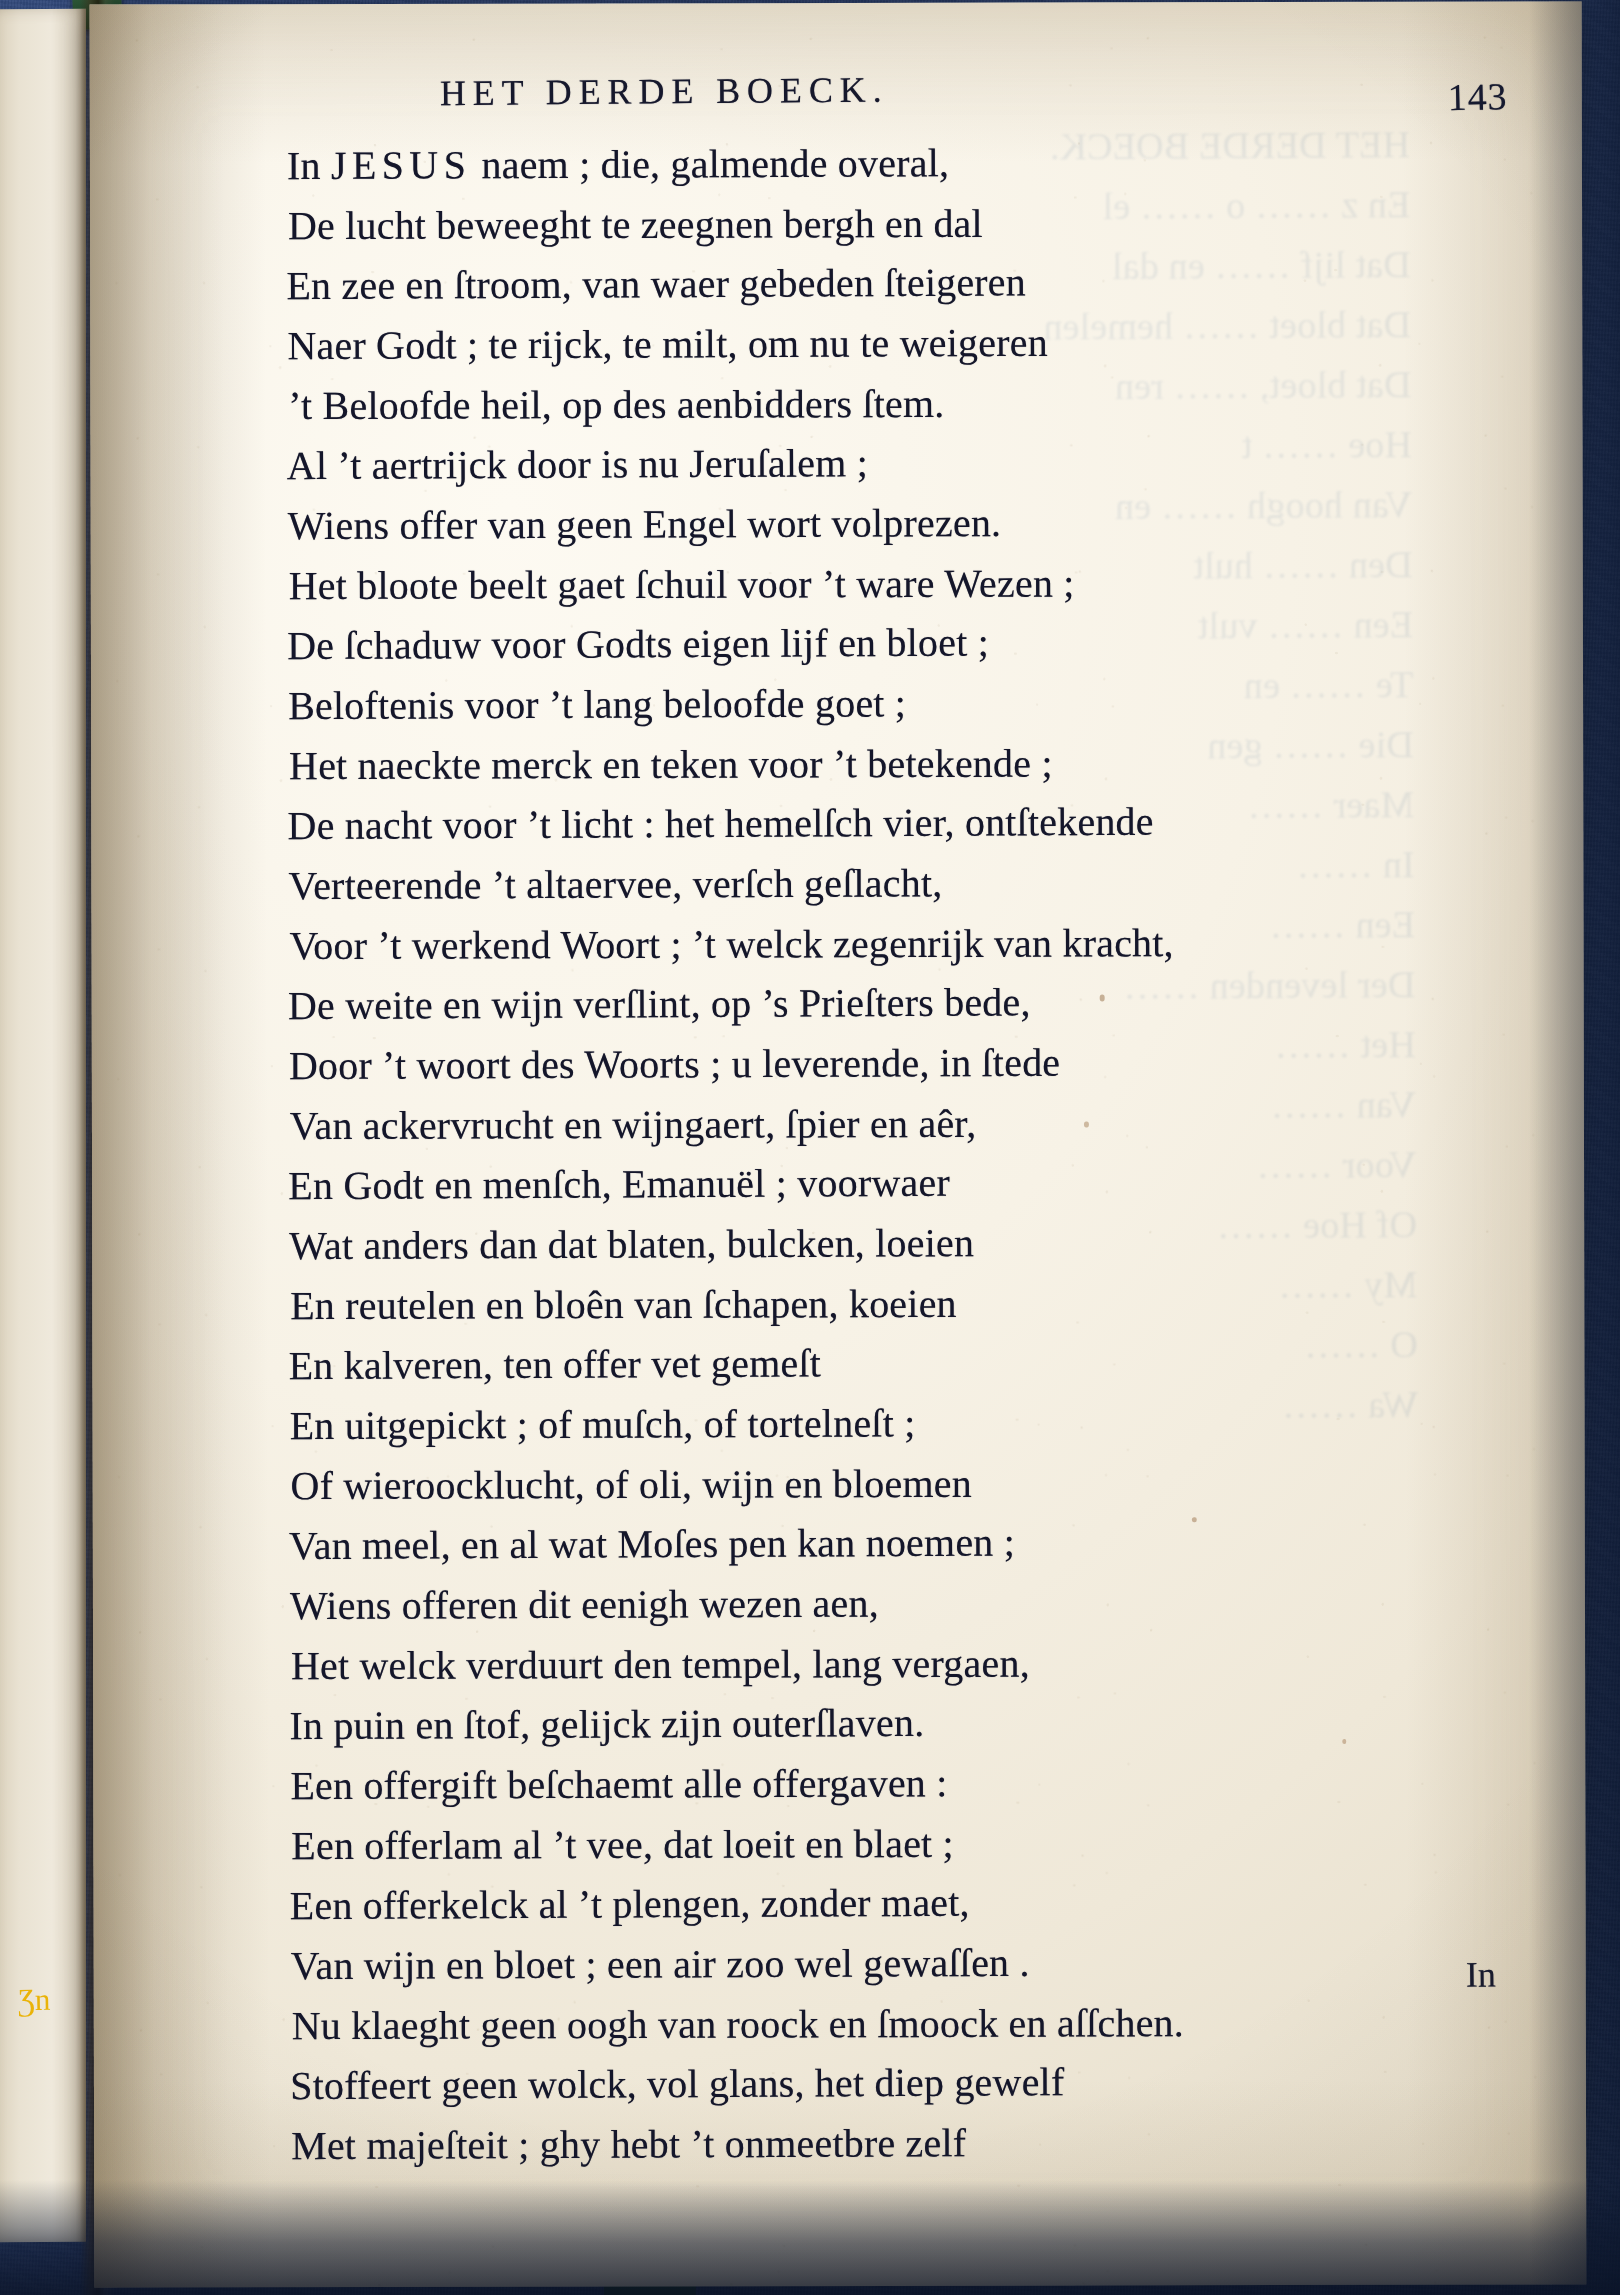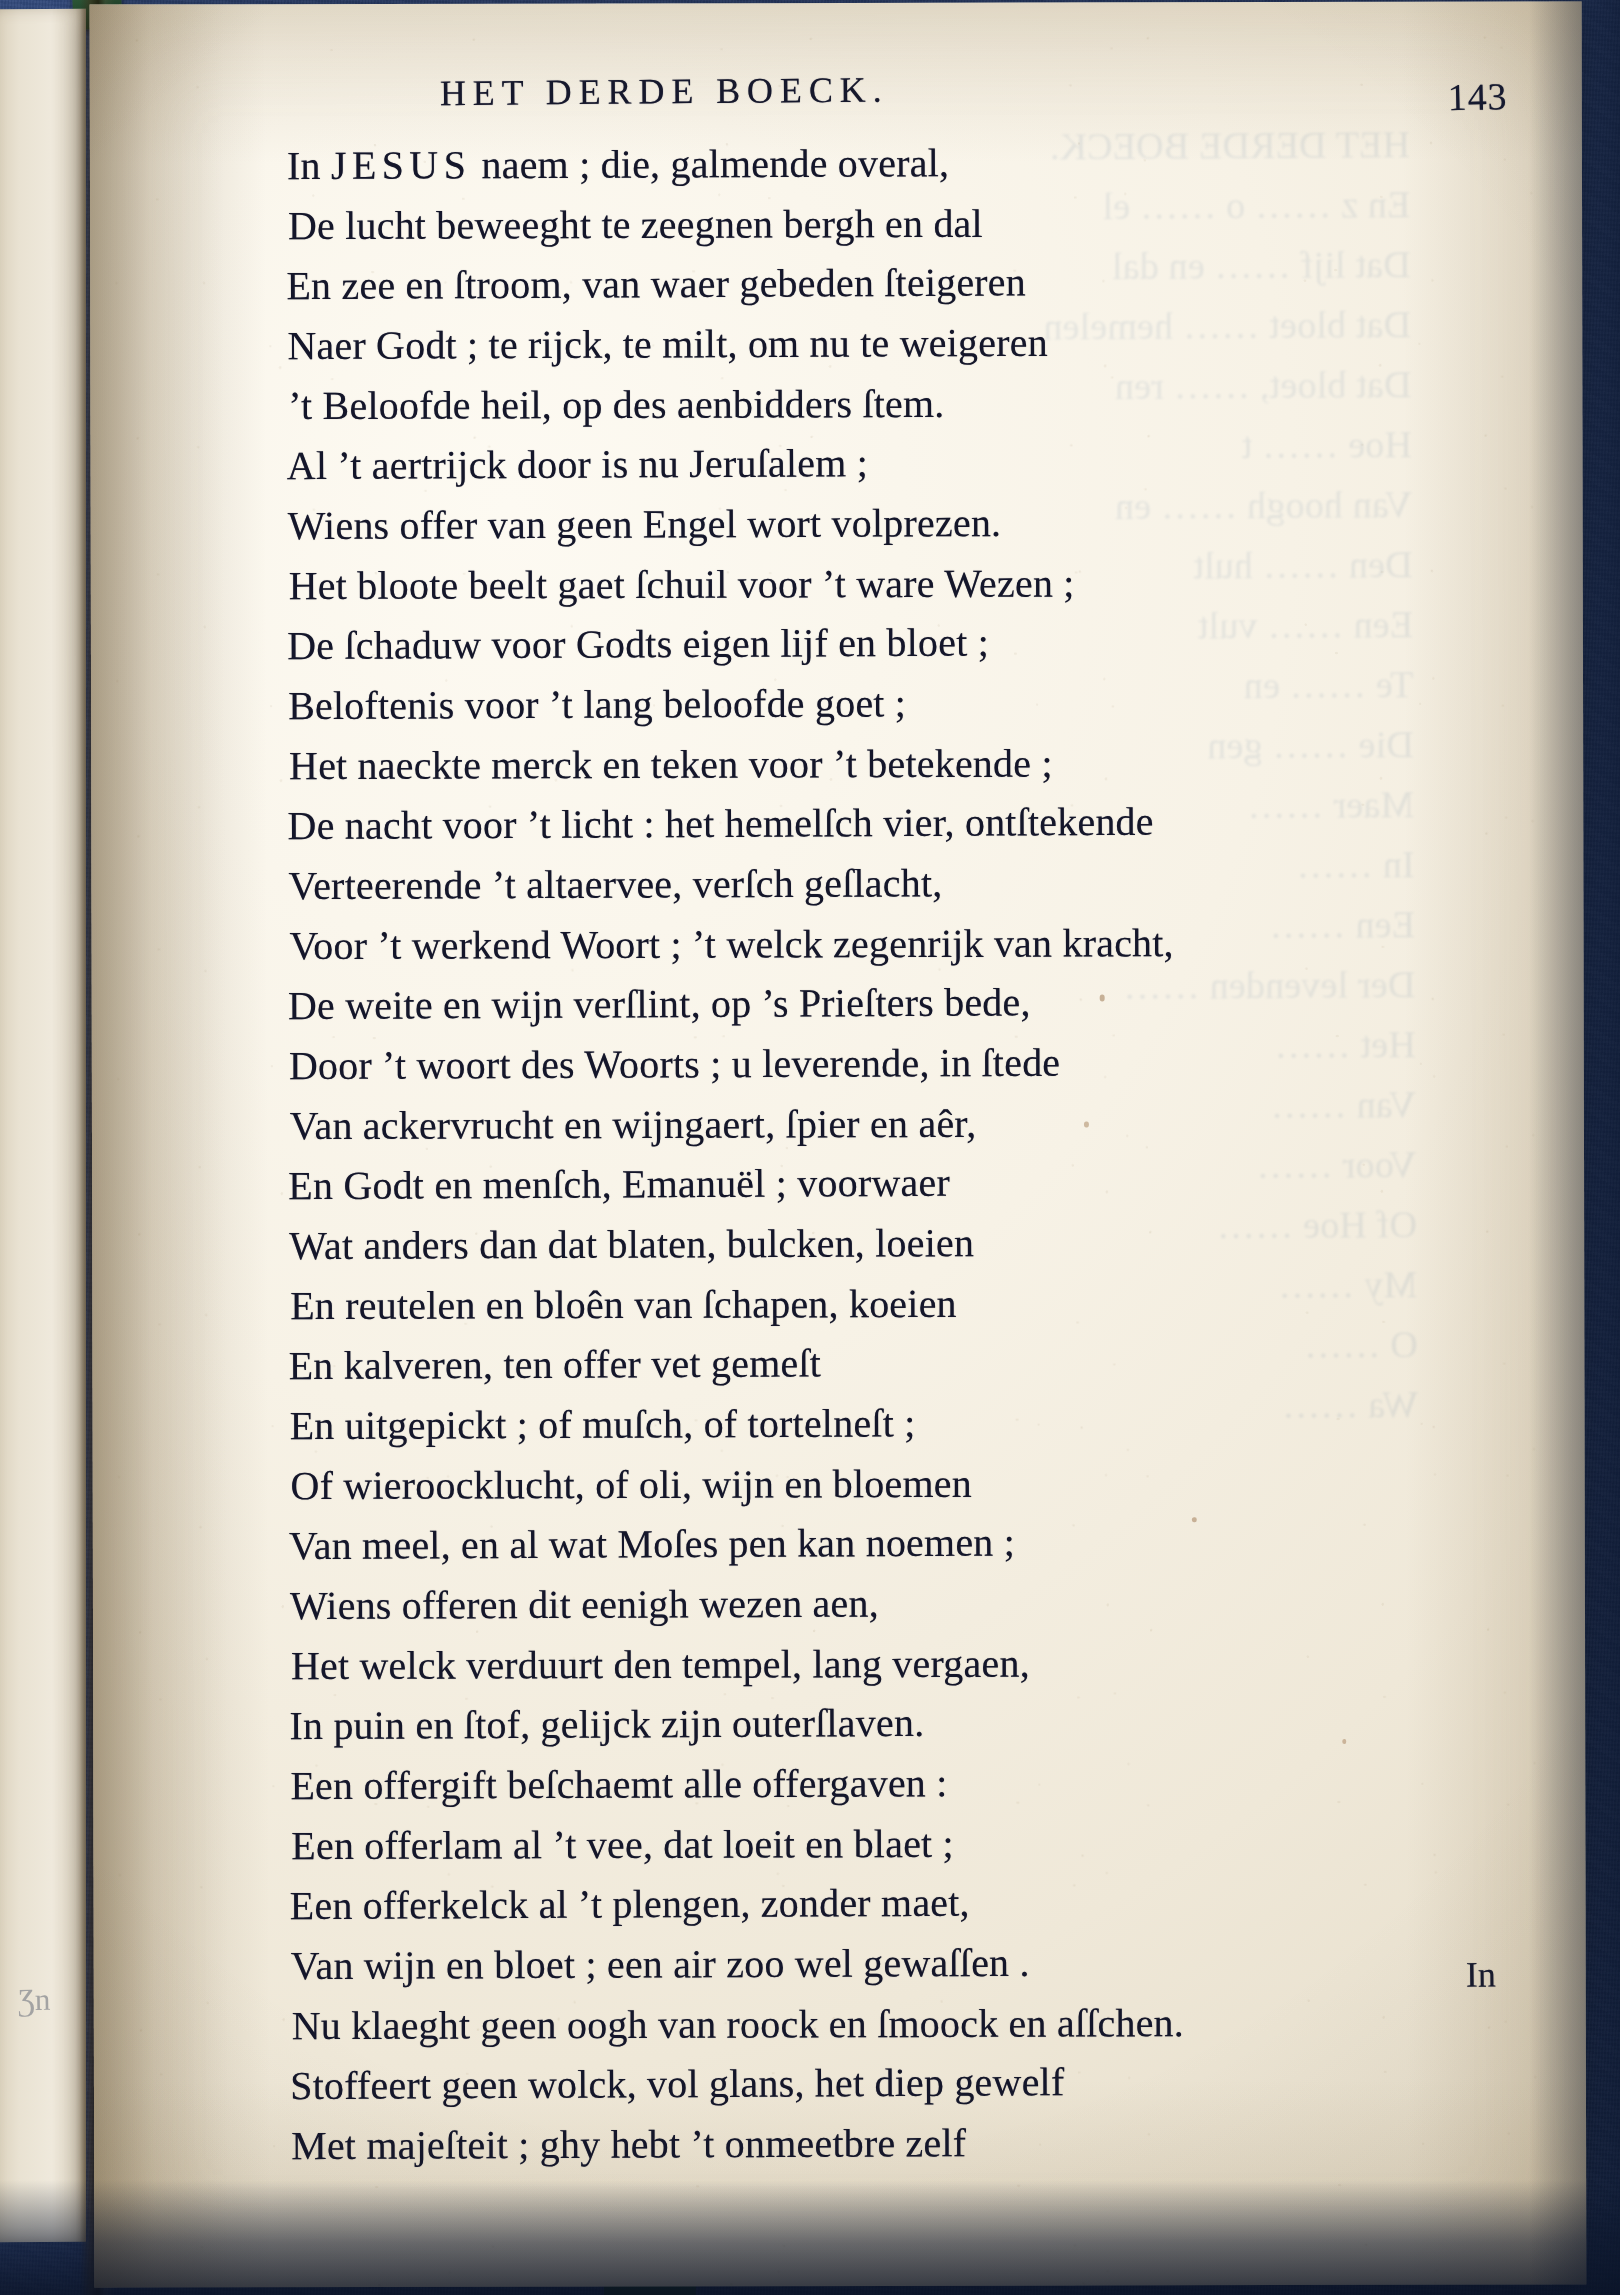--- a/index.html
+++ b/index.html
@@ -220,21 +220,21 @@
     right: 90px; bottom: 289px;
     font-size: 36px;
     color: #171a2e;
     transform: rotate(-.6deg);
     text-shadow: 0 0 0.8px rgba(18,20,42,.5);
   }
   .signature {
     position: absolute;
     left: 18.4px; bottom: 277px;
     font-size: 31px;
-    color: #a3a3a3;
+    color: #eab308;
     transform: rotate(-1deg);
   }
 
   
   .curve-shade {
     position: absolute;
     left: 0; top: 0;
     width: 176px; height: 2283px;
     background: linear-gradient(90deg,
       rgba(92,74,44,.40) 0%,

